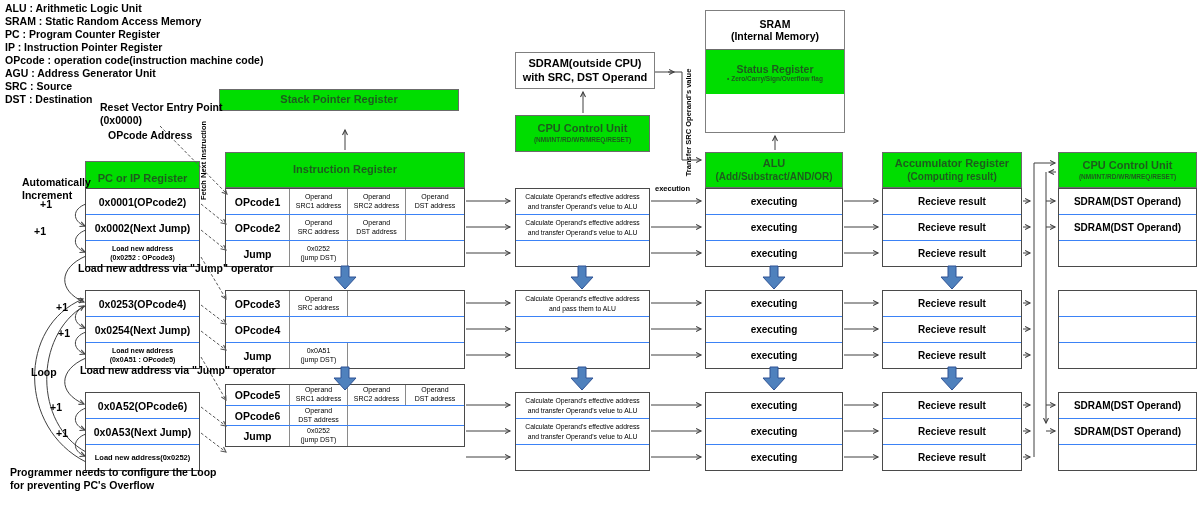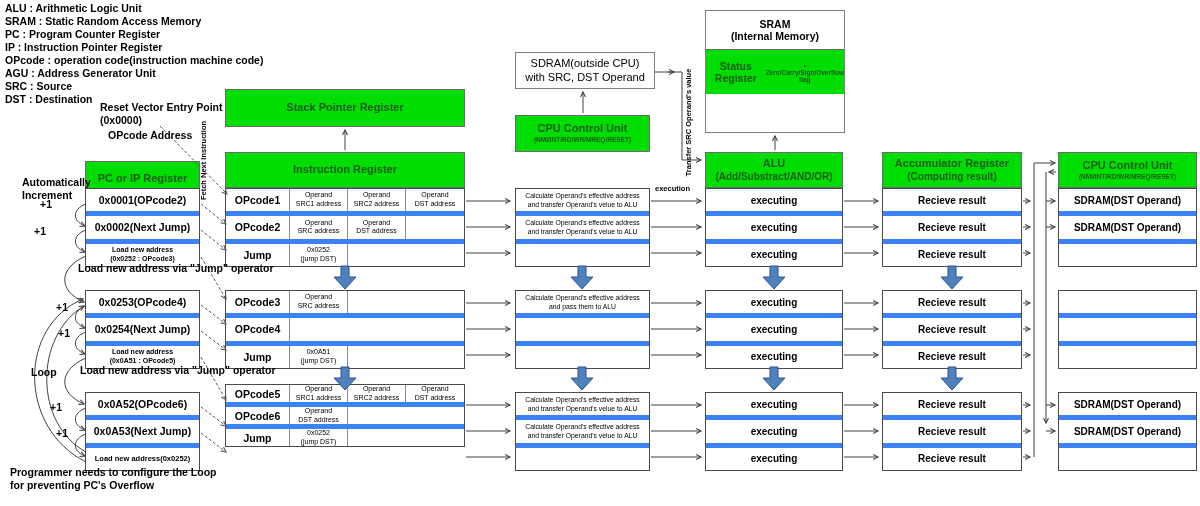--- a/index.html
+++ b/index.html
@@ -5,28 +5,28 @@
   html,body{margin:0;padding:0;background:#fff}
   .stage{position:relative;width:1200px;height:506px;background:#fff;overflow:hidden;
          font-family:"Liberation Sans",sans-serif;color:#000}
   .abs{position:absolute;box-sizing:border-box}
   .lbl{position:absolute;font-size:10.5px;font-weight:bold;white-space:nowrap;z-index:4}
   .pre{white-space:pre-line}
   
   .hdr{position:absolute;box-sizing:border-box;display:flex;flex-direction:column;align-items:center;
        justify-content:center;text-align:center;z-index:1}
   .green{background:#00dd00;border:1px solid #6b6b6b;color:#1d5c1d;font-weight:bold}
-  .wbox{background:#fff;border:1px solid #7f7f7f;font-weight:normal}
+  .wbox{background:#fff;border:1px solid #7f7f7f;font-weight:bold}
   .h1{font-size:11px;line-height:1.25}
   .h2{font-size:10px;line-height:1.2}
   .h2s{font-size:6.5px;line-height:1.3}
   
   .tbl{position:absolute;box-sizing:border-box;background:#fff;border:1px solid #4a4a4a;
        display:flex;flex-direction:column;z-index:1}
-  .row{flex:1;border-bottom:5px solid #3b82f6;display:flex;align-items:center;justify-content:center;
+  .row{flex:1;border-bottom:1px solid #3b82f6;display:flex;align-items:center;justify-content:center;
        text-align:center;white-space:pre-line;box-sizing:border-box;min-height:0}
   .tbl .row:last-child{border-bottom:none}
   .main{font-size:10.5px;font-weight:bold}
   .two{font-size:7px;line-height:1.25;font-weight:bold}
   .cells{padding:0;align-items:stretch;justify-content:space-between}
   .cell{display:flex;align-items:center;justify-content:center;border-right:1px solid #8a8a8a;
         white-space:pre-line;text-align:center;box-sizing:border-box}
   .cell:last-child{border-right:none;flex:1}
   .cop{width:64px;font-size:10.5px;font-weight:bold}
   .c58{width:58px;font-size:7px;line-height:1.25}
@@ -87,21 +87,21 @@
     <div class="row main">0x0254(Next Jump)</div>
     <div class="row two">Load new address
 (0x0A51 : OPcode5)</div>
   </div>
   <div class="tbl" style="left:85px;top:392px;width:115px;height:79px">
     <div class="row main">0x0A52(OPcode6)</div>
     <div class="row main">0x0A53(Next Jump)</div>
     <div class="row two" style="font-size:7.5px">Load new address(0x0252)</div>
   </div>
 
-  <div class="hdr green" style="left:225px;top:89px;width:240px;height:38px">
+  <div class="hdr green" style="left:219px;top:89px;width:240px;height:22px">
     <span class="h1">Stack Pointer Register</span>
   </div>
   <div class="hdr green" style="left:225px;top:152px;width:240px;height:36px">
     <span class="h1">Instruction Register</span>
   </div>
   <div class="tbl" style="left:225px;top:188px;width:240px;height:79px">
     <div class="row cells">
       <div class="cell cop">OPcode1</div>
       <div class="cell c58">Operand
 SRC1 address</div>
@@ -192,21 +192,21 @@
     <div class="row arow">Calculate Operand's effective address
 and transfer Operand's velue to ALU</div>
     <div class="row arow">Calculate Operand's effective address
 and transfer Operand's velue to ALU</div>
     <div class="row arow"></div>
   </div>
 
   <div class="abs" style="left:705px;top:10px;width:140px;height:123px;border:1px solid #7f7f7f;background:#fff;z-index:1">
     <div style="height:38px;display:flex;align-items:center;justify-content:center;text-align:center;font-size:10.5px;font-weight:bold" class="pre">SRAM
 (Internal Memory)</div>
-    <div class="green" style="height:44px;display:flex;align-items:center;justify-content:center;text-align:center;border-left:none;border-right:none;border-bottom:none">
+    <div class="green" style="height:44px;display:flex;flex-direction:column;align-items:center;justify-content:center;text-align:center;border-left:none;border-right:none;border-bottom:none">
       <span style="font-size:10.5px">Status Register</span>
       <span style="font-size:6.5px">• Zero/Carry/Sign/Overflow flag</span>
     </div>
   </div>
 
   <div class="hdr green" style="left:705px;top:152px;width:138px;height:36px">
     <span class="h1">ALU</span>
     <span class="h2">(Add/Substract/AND/OR)</span>
   </div>
   <div class="tbl" style="left:705px;top:188px;width:138px;height:79px">

